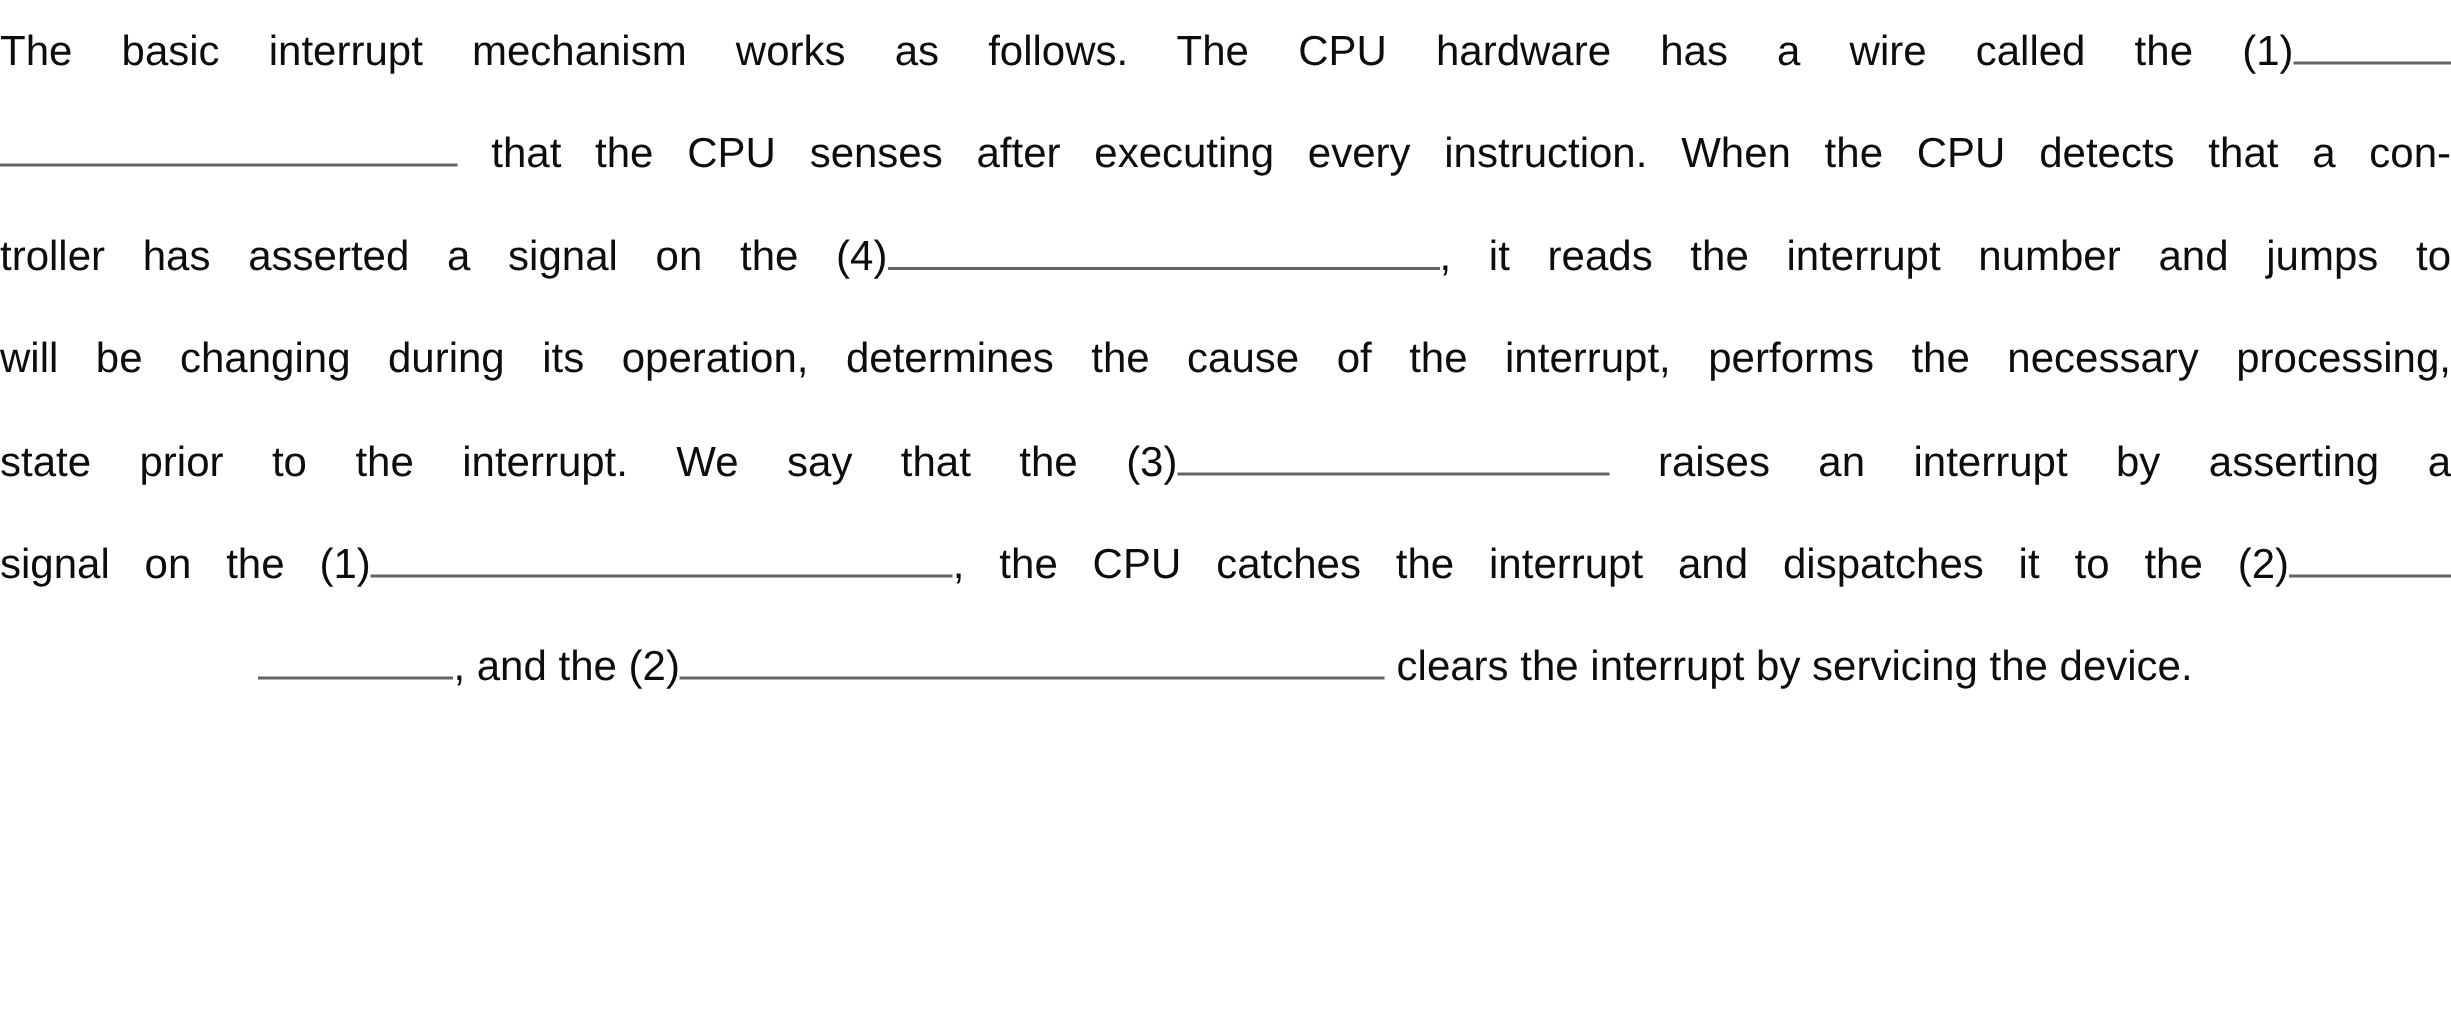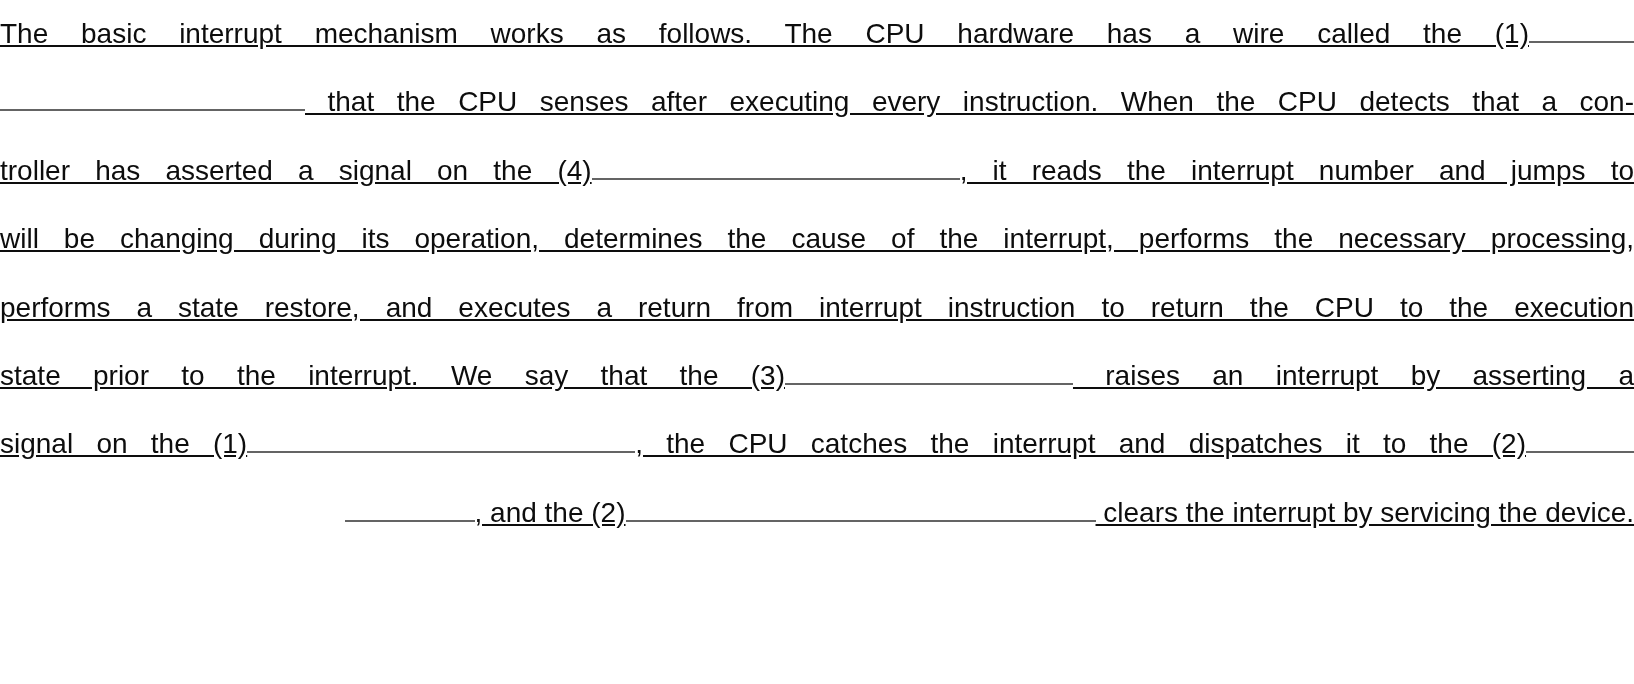--- a/index.html
+++ b/index.html
@@ -19,31 +19,30 @@
     width: 1634px;
     height: 684px;
     background: #ffffff;
   }
   .line {
     height: 68.4px;
     line-height: 68.4px;
     overflow: hidden;
     text-align: justify;
     text-justify: inter-word;
-    text-decoration: underline;
   }
   
   .line::after {
     content: "";
     display: inline-block;
     width: 100%;
     height: 0;
   }
   .line.nojust {
-    text-align: right;
+    text-align: center;
   }
   .line.nojust::after {
     content: none;
   }
   .seg {
     white-space: normal;
   }
   .blank {
     display: inline-block;
     height: 4px;
@@ -51,17 +50,16 @@
   }
 </style>
 </head>
 <body>
 
 <div class="page">
     <div class="line"><span class="seg">The basic interrupt mechanism works as follows. The CPU hardware has a wire called the (1)</span><span class="blank" style="width: 105px;"></span></div>
     <div class="line"><span class="blank" style="width: 305px;"></span><span class="seg"> that the CPU senses after executing every instruction. When the CPU detects that a con-</span></div>
     <div class="line"><span class="seg">troller has asserted a signal on the (4)</span><span class="blank" style="width: 368px;"></span><span class="seg">, it reads the interrupt number and jumps to</span></div>
     <div class="line"><span class="seg">will be changing during its operation, determines the cause of the interrupt, performs the necessary processing,</span></div>
-    <div class="line"><span class="seg">performs a state restore, and executes a return from interrupt instruction to return the CPU to the execution</span></div>
     <div class="line"><span class="seg">state prior to the interrupt. We say that the (3)</span><span class="blank" style="width: 288px;"></span><span class="seg"> raises an interrupt by asserting a</span></div>
     <div class="line"><span class="seg">signal on the (1)</span><span class="blank" style="width: 388px;"></span><span class="seg">, the CPU catches the interrupt and dispatches it to the (2)</span><span class="blank" style="width: 108px;"></span></div>
     <div class="line nojust"><span class="blank" style="width: 130px;"></span><span class="seg">, and the (2)</span><span class="blank" style="width: 470px;"></span><span class="seg"> clears the interrupt by servicing the device.</span></div>
   </div>
 
 </body></html>

